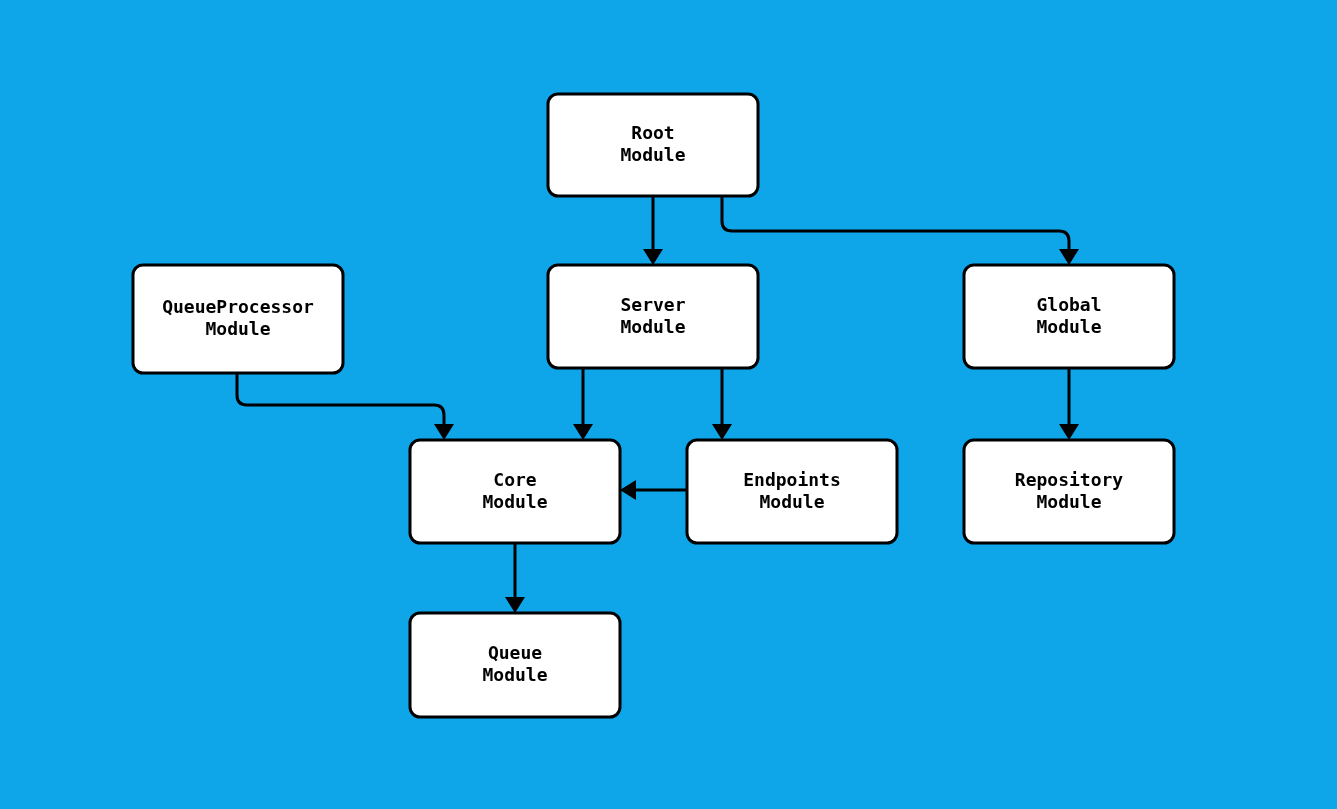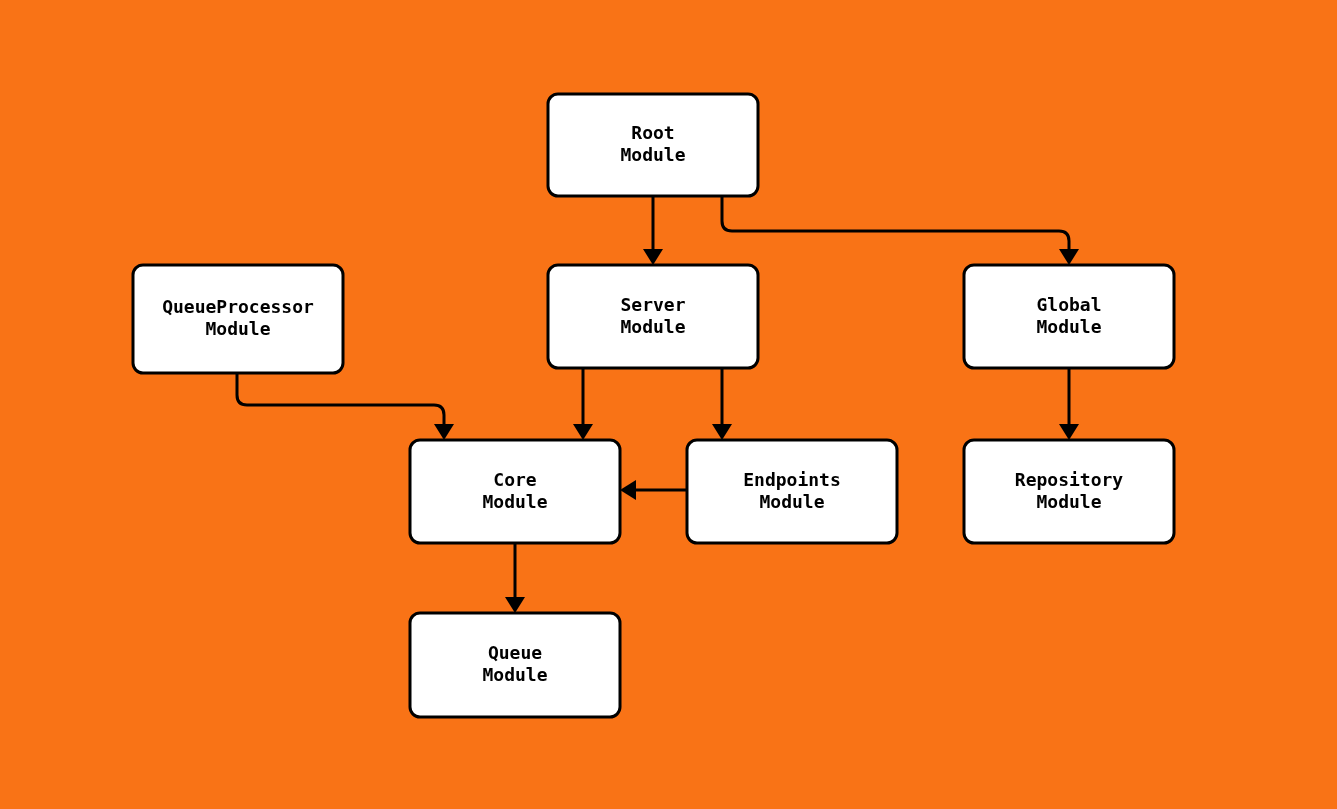--- a/index.html
+++ b/index.html
@@ -8,21 +8,21 @@
     padding: 0;
     background: #ffffff;
   }
   body {
     font-family: "DejaVu Sans Mono", "Liberation Mono", monospace;
   }
   #canvas {
     position: relative;
     width: 1337px;
     height: 809px;
-    background: #f97316;
+    background: #0ea5e9;
     overflow: hidden;
   }
   #diagram-svg {
     position: absolute;
     left: 0;
     top: 0;
     width: 1337px;
     height: 809px;
     display: block;
   }

